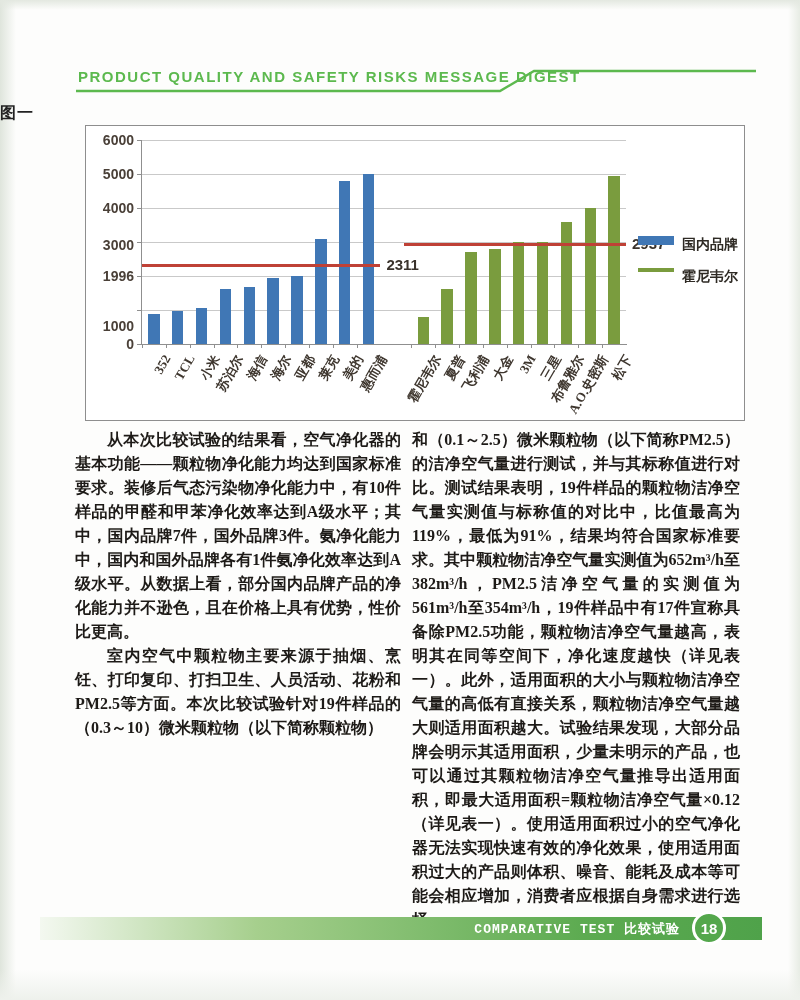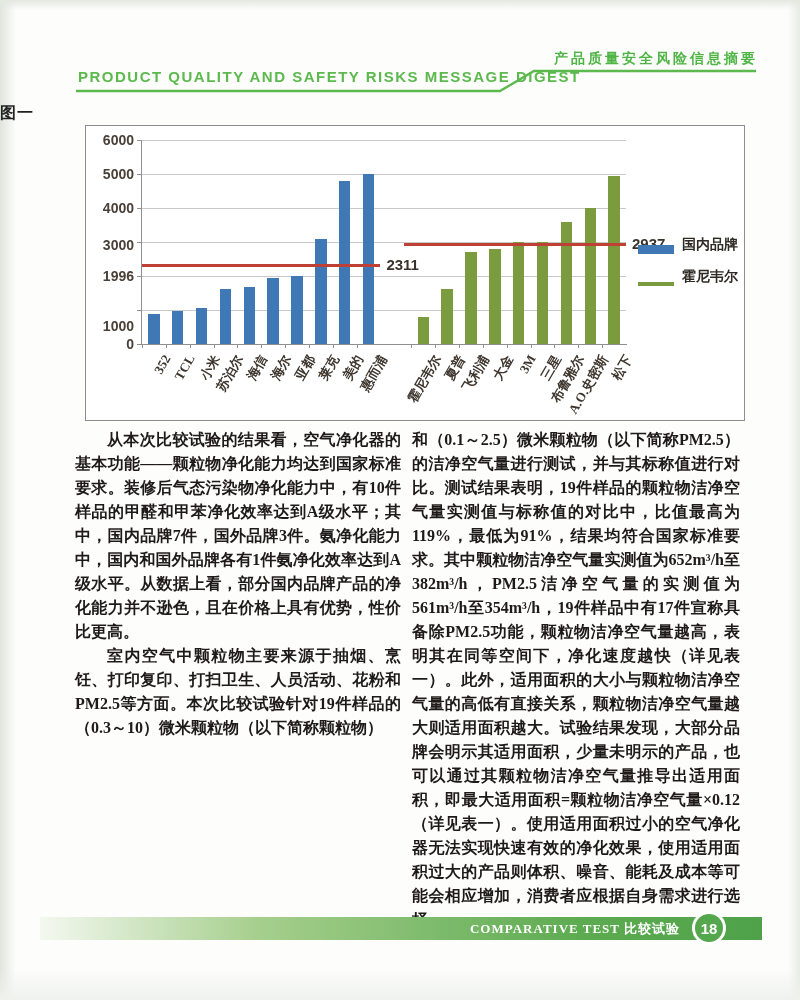--- a/index.html
+++ b/index.html
@@ -55,21 +55,21 @@
   .avg-label{
     position:absolute;font-family:"Liberation Sans",sans-serif;font-weight:bold;
     font-size:15px;color:#3a332c;white-space:nowrap;
   }
   .xlabel{
     position:absolute;white-space:nowrap;
     font-size:13px;font-weight:bold;color:#3e362e;
     transform:rotate(-60deg);transform-origin:100% 0;
   }
   .legend{position:absolute;left:552px;top:110px;width:102px;}
-  .legend-item{display:flex;align-items:flex-end;margin-bottom:14px;}
+  .legend-item{display:flex;align-items:flex-start;margin-bottom:14px;}
   .legend-swatch{margin-right:8px;flex:0 0 auto;}
   .legend-label{font-size:14px;font-weight:bold;color:#2e2a24;white-space:nowrap;}
 
   
   .column{
     position:absolute;top:428px;
     font-size:16px;line-height:24px;font-weight:bold;color:#1d1a17;
     text-align:justify;
   }
   .col-left{left:75px;width:326px;}
@@ -77,21 +77,21 @@
   .column p{margin:0;text-indent:2em;}
   .column p.no-indent{text-indent:0;}
 
   
   .footer-bar{
     position:absolute;top:917px;left:40px;width:722px;height:23px;
     background:linear-gradient(90deg,rgba(160,205,135,0.10) 0%,#a6cf8d 30%,#5dab51 75%,#4fa24a 100%);
   }
   .footer-text{
     position:absolute;right:82px;top:3px;color:#ffffff;
-    font-family:Liberation Serif, serif;font-weight:bold;font-size:13px;
+    font-family:Liberation Mono, monospace;font-weight:bold;font-size:13px;
     letter-spacing:1px;white-space:nowrap;
   }
   .page-badge{
     position:absolute;right:36px;top:-6px;width:34px;height:34px;border-radius:50%;
     background:#54a74c;border:3px solid #ffffff;box-sizing:border-box;
     display:flex;align-items:center;justify-content:center;
   }
   .page-badge span{
     color:#ffffff;font-family:"Liberation Sans",sans-serif;font-weight:bold;font-size:15px;
   }
@@ -101,21 +101,20 @@
 
 <div class="edge edge-left"></div>
 <div class="edge edge-right"></div>
 <div class="edge edge-top"></div>
 <div class="edge edge-bottom"></div>
 
 <div class="header">
   <svg width="722" height="48" viewBox="0 0 722 48">
     <polyline points="36,41 460,41 494,21 716,21" fill="none" stroke="#5cb94e" stroke-width="2.4"></polyline>
   </svg>
-  <div class="h-cn">产品质量安全风险信息摘要</div>
   <div class="h-en">PRODUCT QUALITY AND SAFETY RISKS MESSAGE DIGEST</div>
 </div>
 
 <div class="fig-title">图一</div>
 
 <div class="chart-frame">
   <div class="chart-plot">
     <div class="y-axis"></div>
     <div class="x-axis"></div>
   <div class="ytick-label" style="top: 204px;">0</div>

